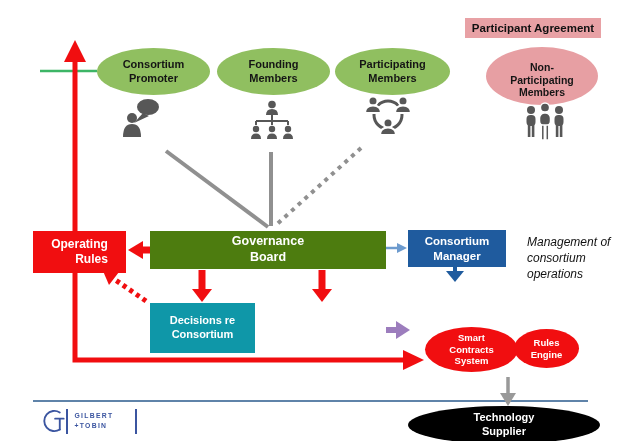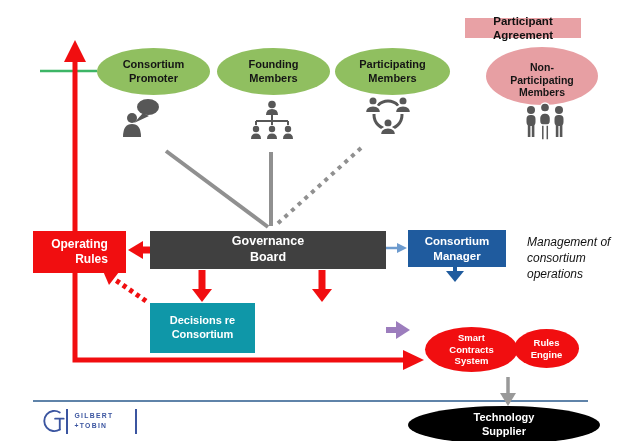--- a/index.html
+++ b/index.html
@@ -11,32 +11,32 @@
     position:absolute;display:flex;align-items:center;justify-content:center;
     text-align:center;font-weight:bold;white-space:pre-line;line-height:1.25;
     box-sizing:border-box;
   }
   .bar{font-size:12px;color:#111;}
   .ellipse{border-radius:50%;}
   .green-ell{background:#90bf60;color:#151515;font-size:11px;}
   .pink-ell{background:#e79fa3;color:#151515;font-size:10.5px;}
   .white-t{color:#fff;}
   #consortium-bar{left:33px;top:18px;width:429px;height:20px;background:#dce8cf;}
-  #participant-bar{left:465px;top:18px;width:116px;height:20px;background:#e8a1a5;font-size:11.5px;}
+  #participant-bar{left:465px;top:18px;width:136px;height:20px;background:#e8a1a5;font-size:11.5px;}
   #promoter-ell{left:97px;top:48px;width:113px;height:47px;}
   #founding-ell{left:217px;top:48px;width:113px;height:47px;}
   #participating-ell{left:335px;top:48px;width:115px;height:47px;}
   #nonpart-ell{left:486px;top:47px;width:112px;height:58px;padding-bottom:6px;line-height:1.2;align-items:flex-end;}
   .icon{position:absolute;}
   #icon-promoter{left:118px;top:96px;}
   #icon-founding{left:248px;top:99px;}
   #icon-participating{left:362px;top:94px;}
   #icon-nonpart{left:522px;top:98px;}
   #operating-rules{left:33px;top:231px;width:93px;height:42px;background:#f10e10;font-size:12px;text-align:right;}
-  #governance-board{left:150px;top:231px;width:236px;height:38px;background:#404040;font-size:12.5px;}
+  #governance-board{left:150px;top:231px;width:236px;height:38px;background:#4d7c0f;font-size:12.5px;}
   #consortium-manager{left:408px;top:230px;width:98px;height:37px;background:#1f5b9e;font-size:11.5px;}
   #management-note{
     position:absolute;left:527px;top:234px;width:102px;
     font-style:italic;font-size:12px;color:#111;line-height:1.35;white-space:pre-line;
   }
   #shared-ledger{left:408px;top:283px;width:194px;height:38px;background:#fbc993;color:#111;font-size:11px;}
   #decisions-consortium{left:150px;top:303px;width:105px;height:50px;background:#0f97a8;font-size:11px;}
   #decisions-ledger{left:260px;top:303px;width:125px;height:53px;background:#9c7dbd;font-size:11px;}
   #smart-contracts{left:425px;top:327px;width:93px;height:45px;background:#f10e10;font-size:9.5px;line-height:1.2;}
   #rules-engine{left:514px;top:329px;width:65px;height:39px;background:#f10e10;font-size:9.5px;}

